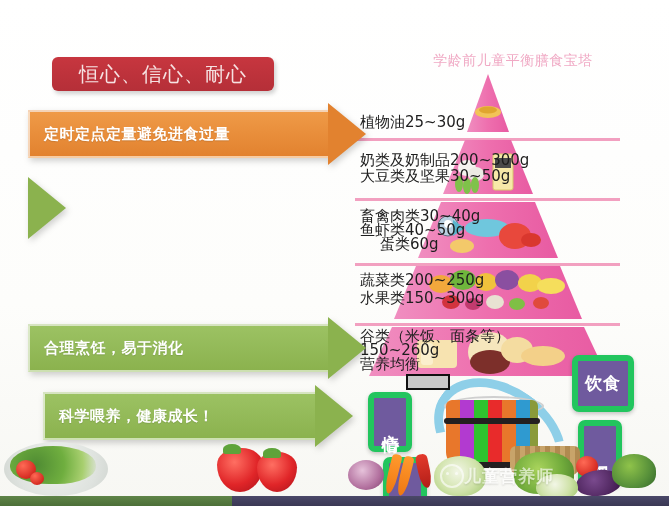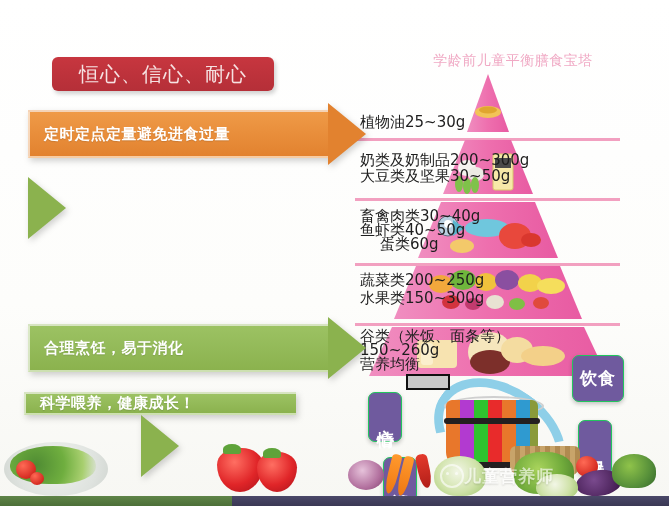--- a/index.html
+++ b/index.html
@@ -69,21 +69,21 @@
   }
   .arrow-orange .body{background:linear-gradient(180deg,#ef9a47 0%,#e2822f 100%);}
   .arrow-orange .head{border-left:38px solid #e2822f;}
   .arrow-green  .body{background:linear-gradient(180deg,#9cc263 0%,#8bb24e 100%);}
   .arrow-green  .head{border-left:38px solid #8bb24e;}
 
   #arrow1{left:28px;top:110px;}
   #arrow2{left:28px;top:184px;}
   #arrow3{left:28px;top:254px;}
   #arrow4{left:28px;top:324px;}
-  #arrow5{left:24px;top:392px;flex-direction:column;}
+  #arrow5{left:43px;top:392px;}
 
   
   .pyramid-wrap{position:absolute;left:355px;top:68px;width:265px;height:312px;}
 
   
   .rule{position:absolute;height:3px;background:#f2a0c0;left:0;}
   .rule.r1{top:70px;width:265px;}
   .rule.r2{top:130px;width:265px;}
   .rule.r3{top:195px;width:265px;}
   .rule.r4{top:255px;width:265px;}
@@ -91,21 +91,21 @@
   .tri{position:absolute;left:0;top:0;width:265px;height:312px;}
 
   .label{
     position:absolute;font-size:15px;color:#1d1d1d;white-space:nowrap;
     line-height:13px;letter-spacing:0;
   }
 
   
   .kbadge{
     position:absolute;background:#6f5a9e;
-    border:1px solid #22c55e;border-radius:7px;
+    border:6px solid #22c55e;border-radius:7px;
     box-shadow:0 2px 4px rgba(0,0,0,.22);
     display:flex;align-items:center;justify-content:center;
     color:#ffffff;font-size:17px;font-weight:bold;letter-spacing:1px;
   }
   .kbadge.vert{writing-mode:vertical-rl;text-orientation:upright;line-height:1.05;}
   #badge-xinqing{left:368px;top:392px;width:32px;height:48px;}
   #badge-yundong{left:383px;top:457px;width:32px;height:46px;}
   #badge-yinshi{left:572px;top:355px;width:50px;height:45px;}
   #badge-shuimian{left:578px;top:420px;width:32px;height:54px;}
 

